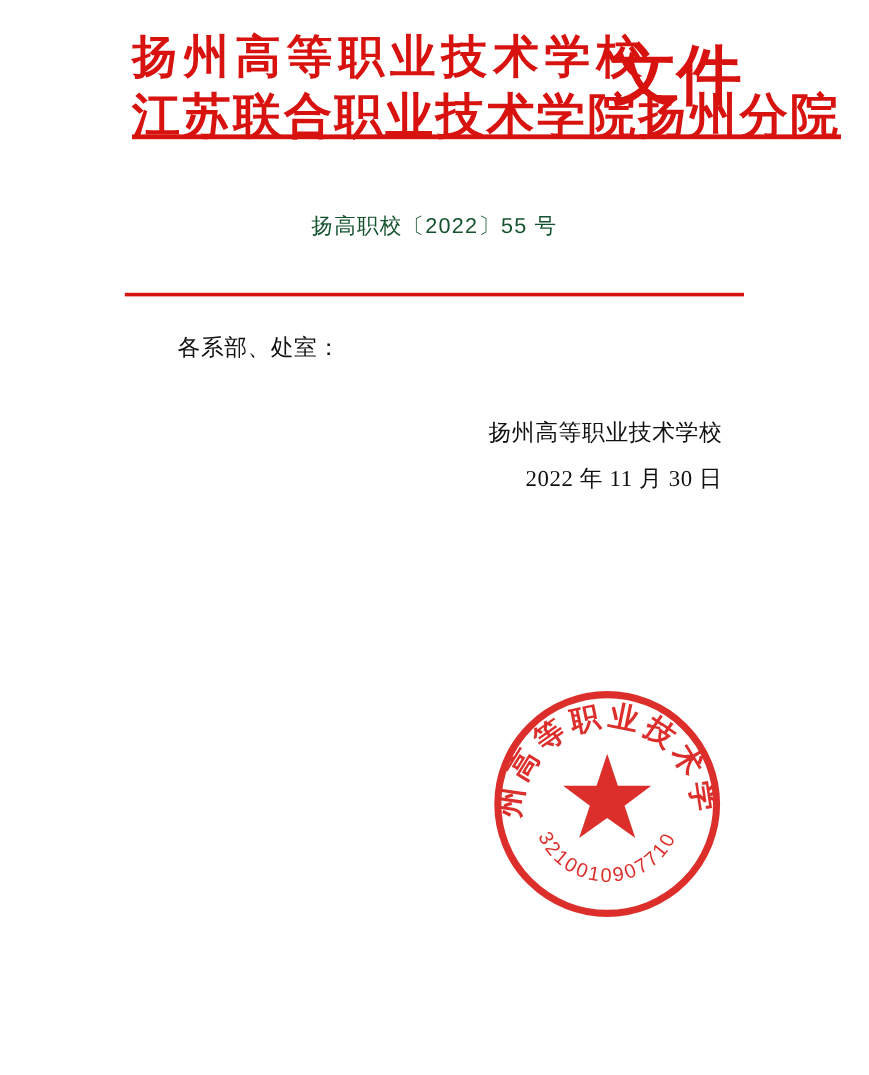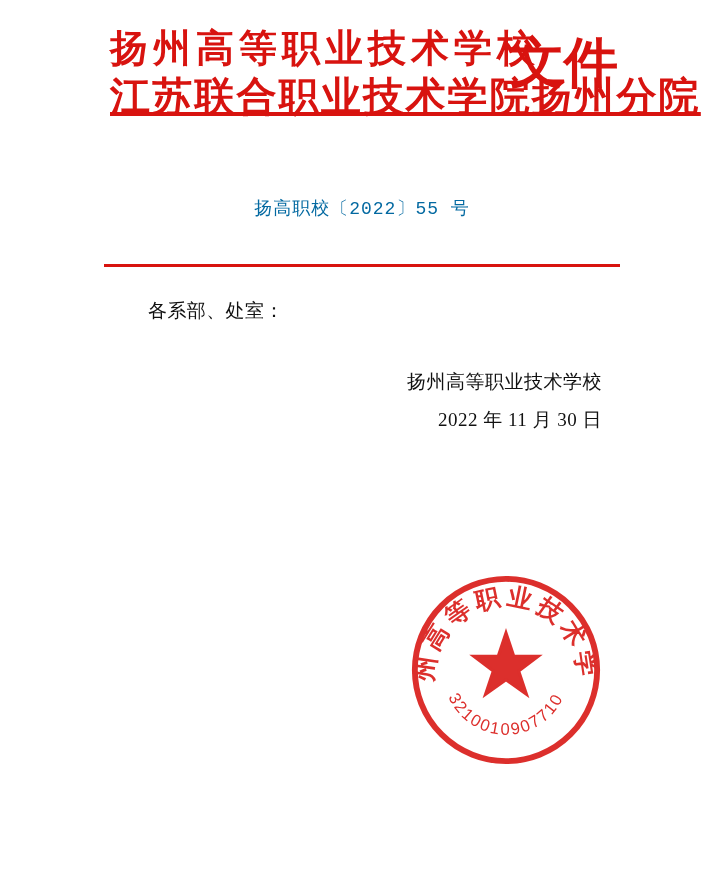--- a/index.html
+++ b/index.html
@@ -61,25 +61,25 @@
     font-weight: bold;
     font-size: 54px;
     line-height: 1;
     letter-spacing: 0;
     font-family: "Liberation Serif", "DejaVu Serif", serif;
   }
 
   
   .doc-number {
     text-align: center;
-    margin-top: 52px;
+    margin-top: 32px;
     font-size: 18px;
-    color: #0369a1;
+    color: #14532d;
     letter-spacing: 1px;
-    font-family: Liberation Mono, monospace;
+    font-family: Liberation Sans, sans-serif;
   }
 
   
   .red-rule {
     margin-top: 44px;
     height: 3px;
     background: #d8130f;
     width: 100%;
   }
 

